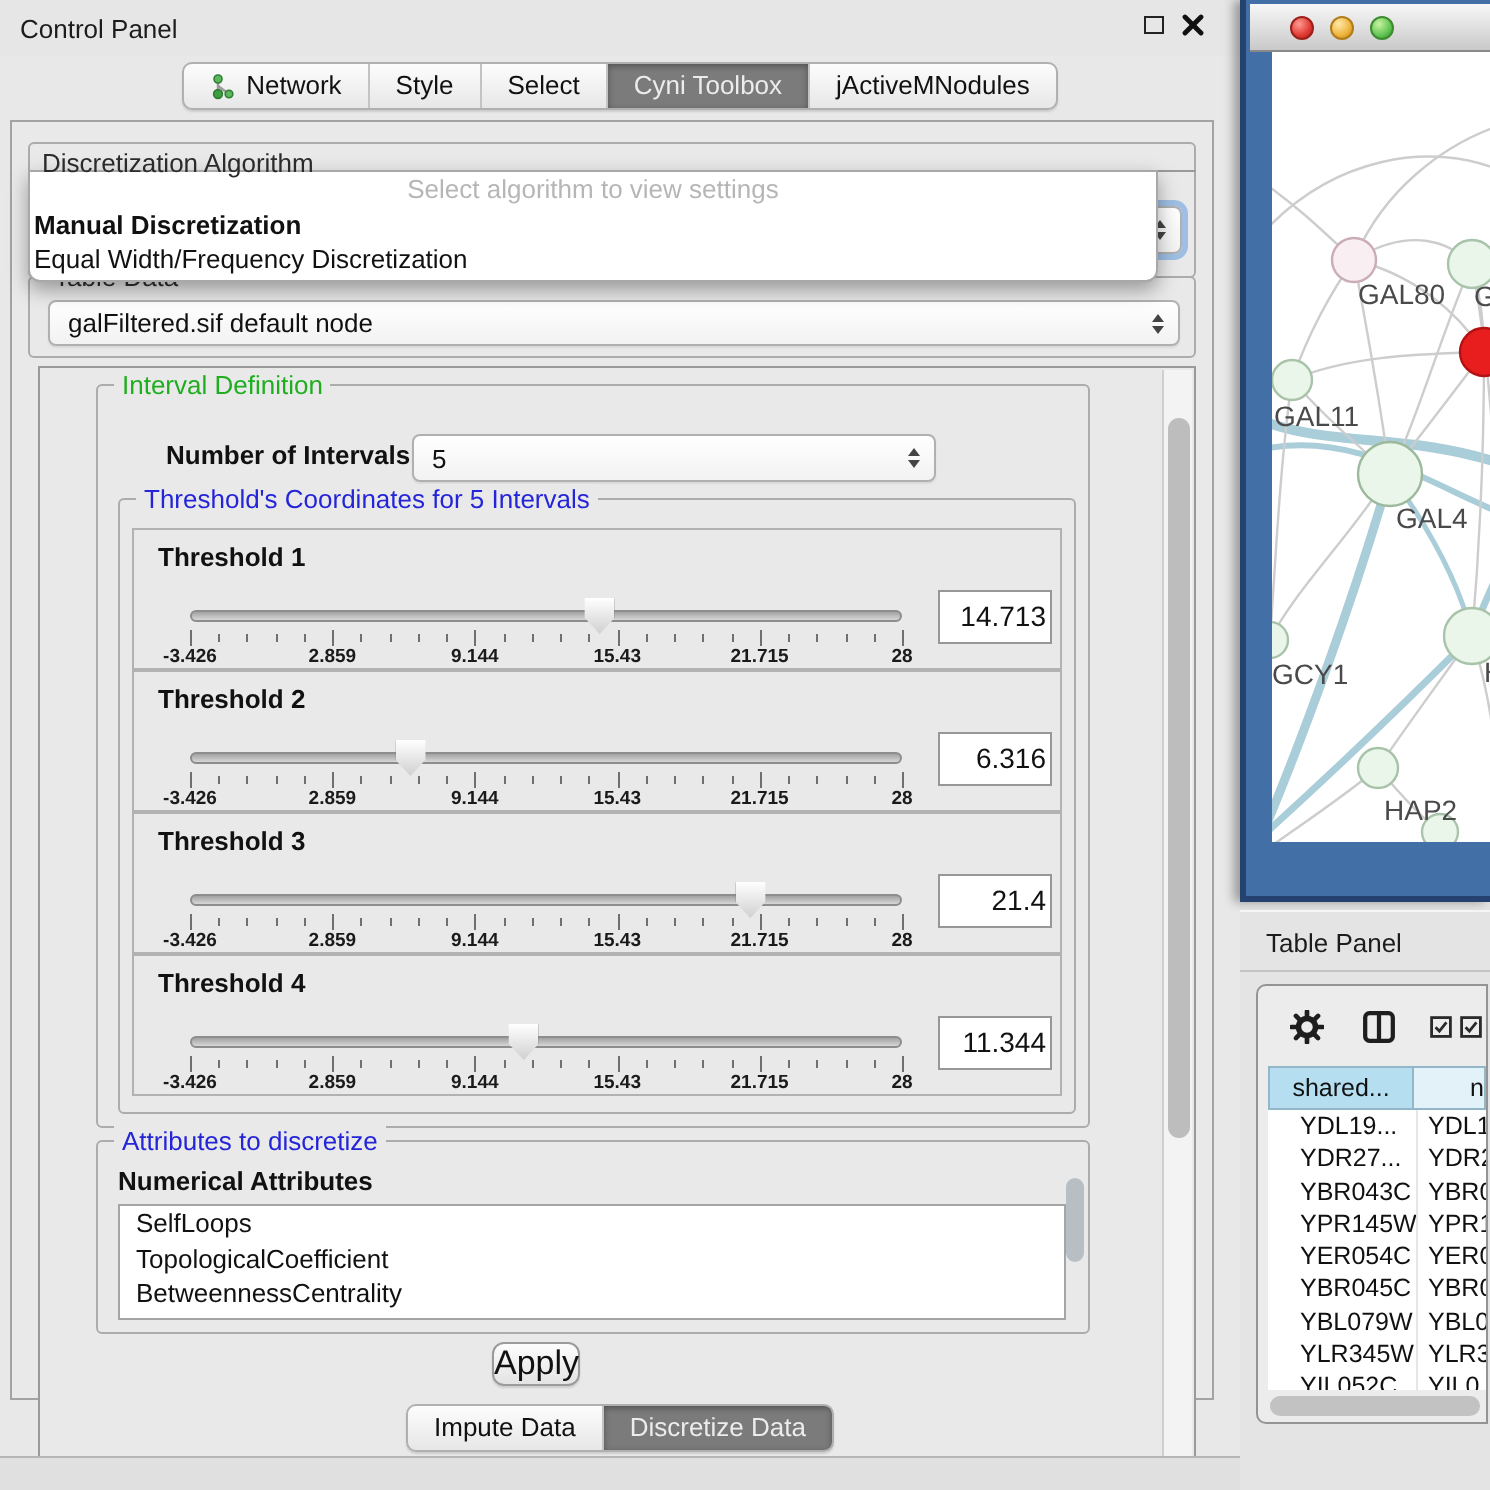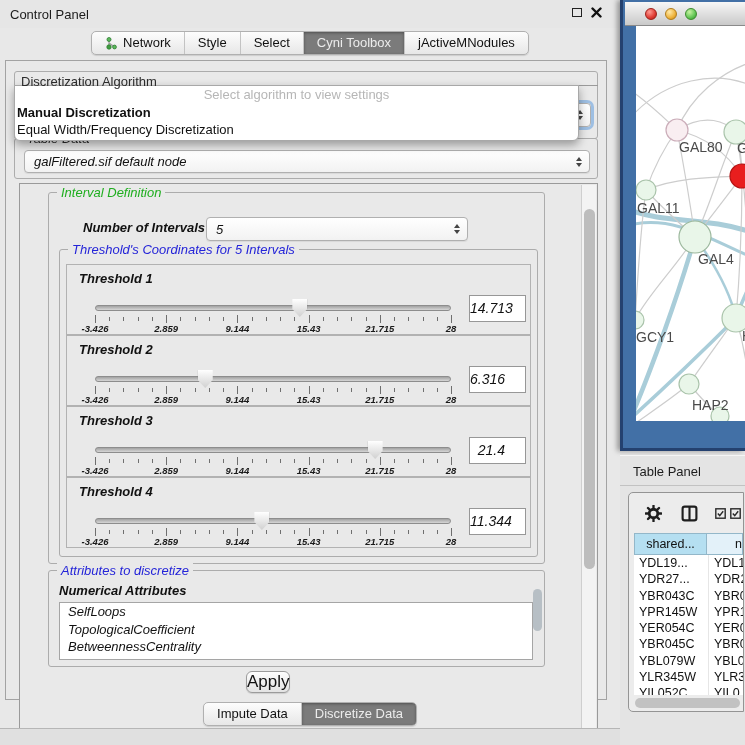--- a/index.html
+++ b/index.html
@@ -22,21 +22,21 @@
               display:flex; align-items:center; gap:5px; white-space:nowrap; cursor:default; }
   .seg .tab:first-child { border-left:none; }
   .seg .tab.sel { background:#7b7b7b; color:#ececec; box-shadow:inset 0 1px 3px rgba(0,0,0,.35); }
   #top-tabs { top:31px; }
   #bottom-tabs { top:702px; }
 
   
   #content { position:absolute; left:5px; top:60px; width:602px; height:640px;
              background:#e9e9e9; border:1px solid #a3a3a3; }
 
-  .group { position:absolute; border:1px solid #acacac; border-radius:3px;font-style:italic; }
+  .group { position:absolute; border:1px solid #acacac; border-radius:3px; }
   .legend { position:absolute; top:-8px; left:8px; padding:0 4px; background:#e9e9e9; font-size:13px; }
   .legend.dark { color:#2e2e2e; }
   .legend.green { color:#1fae1f; }
   .legend.blue { color:#2424d8; }
 
   .combo { position:absolute; height:24px; background:linear-gradient(#ffffff,#f2f2f2);
            border:1px solid #b0b0b0; border-radius:4px; font-size:13px; color:#111;
            display:flex; align-items:center; padding:0 22px 0 9px; box-shadow:0 1px 1px rgba(0,0,0,.07); }
   .spin { position:absolute; right:7px; top:50%; transform:translateY(-50%); display:flex; flex-direction:column; gap:2px; }
   .spin i { display:block; width:0; height:0; border-left:3.5px solid transparent; border-right:3.5px solid transparent; }
@@ -82,21 +82,21 @@
               clip-path:polygon(0 0,100% 0,100% 55%,50% 100%,0 55%);
               filter:drop-shadow(0 0 1px #777); }
   .th-ticks { position:absolute; left:28px; top:50px; width:356px; height:9px; }
   .th-ticks i { position:absolute; top:0; width:1px; background:#6f6f6f; }
   .th-ticks i.major { height:8px; }
   .th-ticks i.minor { height:4px; top:2px; }
   .th-ticklabels { position:absolute; left:28px; top:58px; width:356px; height:12px; }
   .th-ticklabels b { position:absolute; transform:translateX(-50%); font-size:9.5px; color:#1a1a1a; white-space:nowrap; }
   .th-value { position:absolute; left:402px; top:30px; width:57px; height:27px; background:#fff;
               border:1.5px solid #979797; font-size:14px; color:#111; text-align:right;
-              line-height:24px; padding-right:20px; }
+              line-height:24px; padding-right:2px; }
 
   #attr-group { left:28px; top:386px; width:497px; height:97px; }
   #attr-label { position:absolute; left:10px; top:12px; font-size:13px; font-weight:bold; color:#111; }
   #attr-list { position:absolute; left:10px; top:31px; width:474px; height:58px; background:#fff;
                border:1px solid #a5a5a5; overflow:hidden; }
   .attr-item { padding-left:8px; font-size:13px; line-height:17.5px; color:#111; }
   #attr-scroll { position:absolute; right:2px; top:18px; width:9px; height:42px; border-radius:5px; background:#b7bfc5; }
 
   #apply-btn { position:absolute; left:240px; top:610px; width:44px; height:22px;
                background:linear-gradient(#fdfdfd,#e3e3e3); border:1px solid #9b9b9b; border-radius:6px;
@@ -129,21 +129,21 @@
               border:1px solid #949494; border-radius:5px 0 0 5px; overflow:hidden; }
   #tp-toolbar { position:absolute; left:0; top:0; width:100%; height:40px; }
   #tp-toolbar .ic { position:absolute; top:12px; }
   #tbl { position:absolute; left:5px; top:40px; right:0; bottom:16px; overflow:hidden; background:#fff; }
   .thead { display:flex; height:22px; }
   .thcell { font-size:12.5px; color:#111; border:1px solid #93b7c9; display:flex; align-items:center; }
   .thcell.c0 { width:75px; background:#b5dff1; justify-content:center; }
   .thcell.c1 { flex:1; background:#e3f1f9; padding-left:28px; border-left:none; }
   .trow { display:flex; height:16.3px; }
   .tcell { font-size:12.5px; color:#111; line-height:16.3px; white-space:nowrap; overflow:hidden; }
-  .tcell.c0 { width:75px; padding-left:5px; border-right:1px solid #e6e6e6; }
+  .tcell.c0 { width:75px; padding-left:16px; border-right:1px solid #e6e6e6; }
   .tcell.c1 { flex:1; padding-left:5px; }
   #hscroll { position:absolute; left:6px; right:3px; bottom:3px; height:10px; border-radius:5px; background:#c2c2c2; }
 </style>
 </head>
 <body>
 
 <div id="stage">
 
   <div id="cp">
 

